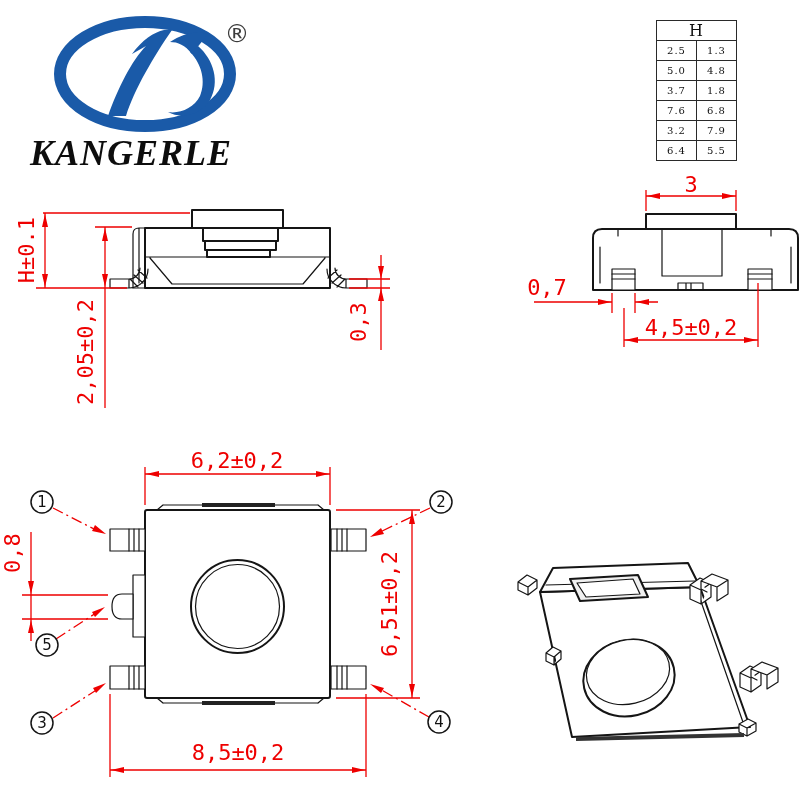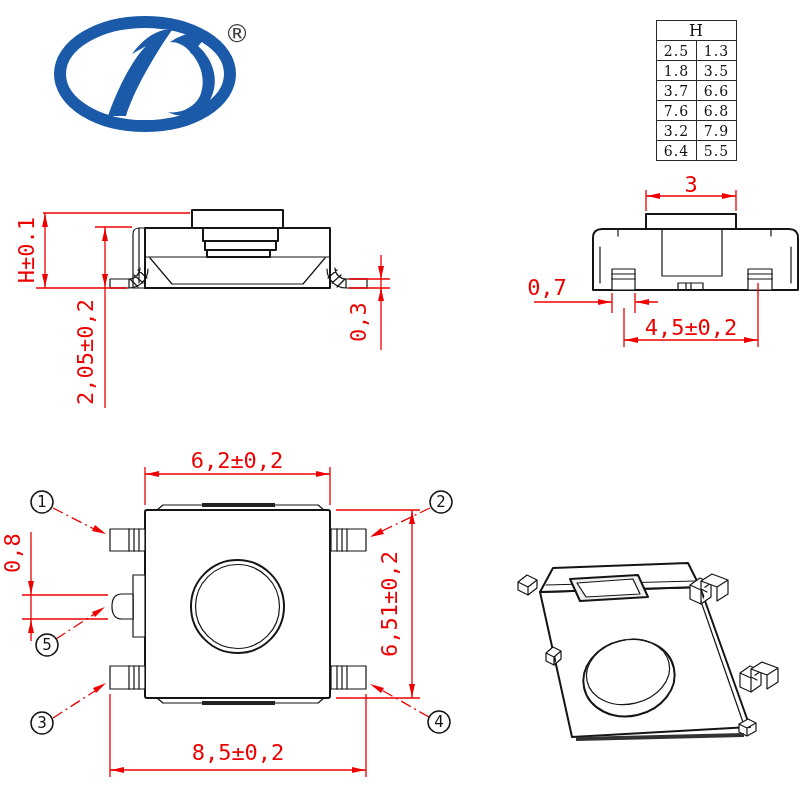--- a/index.html
+++ b/index.html
@@ -28,57 +28,58 @@
   .blue-ring{fill:none;stroke:var(--brand-blue);stroke-width:12;}
   .blue-fill{fill:var(--brand-blue);stroke:none;}
   .reg-mark{font-family:"DejaVu Sans",sans-serif;font-size:25px;fill:#3c3c3c;}
   .brand-text{position:absolute;left:30px;top:132px;width:222px;
     font-family:"Liberation Serif",serif;font-style:italic;font-weight:bold;
     font-size:36px;letter-spacing:1px;color:#0d0d0d;white-space:nowrap;}
   
   .h-table{position:absolute;left:656px;top:20px;border-collapse:collapse;
     font-family:"DejaVu Serif",serif;color:#111;}
   .h-table th,.h-table td{border:1.6px solid #2a2a2a;width:39px;height:19px;
-    text-align:center;vertical-align:middle;font-size:14px;font-weight:normal;
+    text-align:center;vertical-align:middle;font-size:10px;font-weight:normal;
     letter-spacing:1px;padding:0;}
   .h-table th{font-size:16px;}
 </style>
 </head>
 <body>
 
 <div class="canvas">
 
   <div class="logo-wrap">
     <svg width="235" height="165" viewBox="0 0 235 165">
       <ellipse class="blue-ring" cx="115" cy="62" rx="85" ry="52"></ellipse>
       <path class="blue-fill" d="M78,104 C88,76 102,48 116,34 L102,42 C112,28 124,20 134,18 L142,18 C124,44 104,78 96,104 Z"></path>
       <path class="blue-fill" d="M140,30 C152,22 166,18 178,22 L162,42 C155,33 148,30 140,30 Z"></path>
       <path class="blue-fill" d="M168,34 C184,48 190,70 180,88 C172,102 152,108 138,100 C150,102 164,96 170,84 C176,70 172,52 160,40 Z"></path>
       <text class="reg-mark" x="207" y="30" text-anchor="middle">®</text>
     </svg>
   </div>
+  <div class="brand-text">KANGERLE</div>
 
   <table class="h-table">
     <thead>
       <tr>
         <th colspan="2">H</th>
       </tr>
     </thead>
     <tbody>
       <tr>
         <td>2.5</td>
         <td>1.3</td>
       </tr>
       <tr>
+        <td>5.0</td>
+        <td>4.8</td>
+      </tr>
+      <tr>
+        <td>3.7</td>
         <td>1.8</td>
-        <td>3.5</td>
-      </tr>
-      <tr>
-        <td>3.7</td>
-        <td>6.6</td>
       </tr>
       <tr>
         <td>7.6</td>
         <td>6.8</td>
       </tr>
       <tr>
         <td>3.2</td>
         <td>7.9</td>
       </tr>
       <tr>

